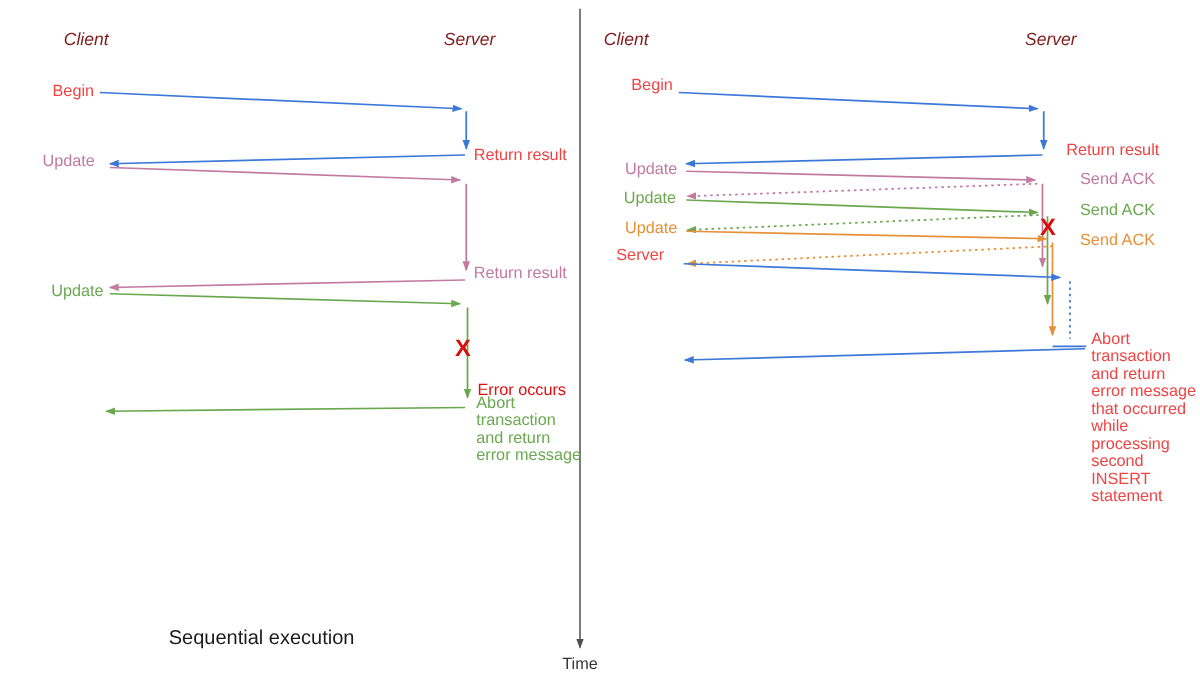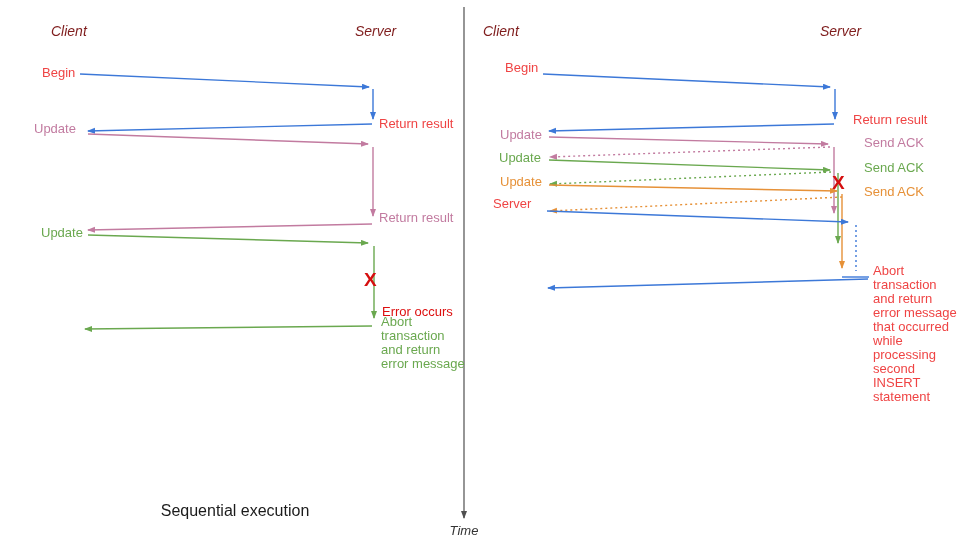--- a/index.html
+++ b/index.html
@@ -17,22 +17,22 @@
     line-height:14px;
     white-space:pre-line;
   }
   .hdr{font-style:italic;font-size:14px;color:#7f1d1d;}
   .c-blue{color:#ef4444;}
   .c-pink{color:#c27ba0;}
   .c-green{color:#6aa84f;}
   .c-orange{color:#e69138;}
   .c-red{color:#dd0f0f;}
   .xmark{font-weight:700;font-size:19px;line-height:19px;color:#d50f0f;}
-  .caption{font-size:16px;color:#1b1b1b;width:200px;text-align:center;}
-  .time-label{color:#333333;width:40px;text-align:center;font-style:italic;}
+  .caption{font-size:16px;color:#1b1b1b;width:200px;text-align:left;}
+  .time-label{color:#333333;width:40px;text-align:center;}
 </style>
 </head>
 <body>
 
 <div class="stage">
 
   <svg width="960" height="540" viewBox="0 0 960 540">
     <defs>
       <marker id="m-blue" markerWidth="9" markerHeight="8" refX="7" refY="3" orient="auto" markerUnits="userSpaceOnUse">
         <path d="M0,0 L8,3 L0,6 Z" fill="#3c78d8"></path>

